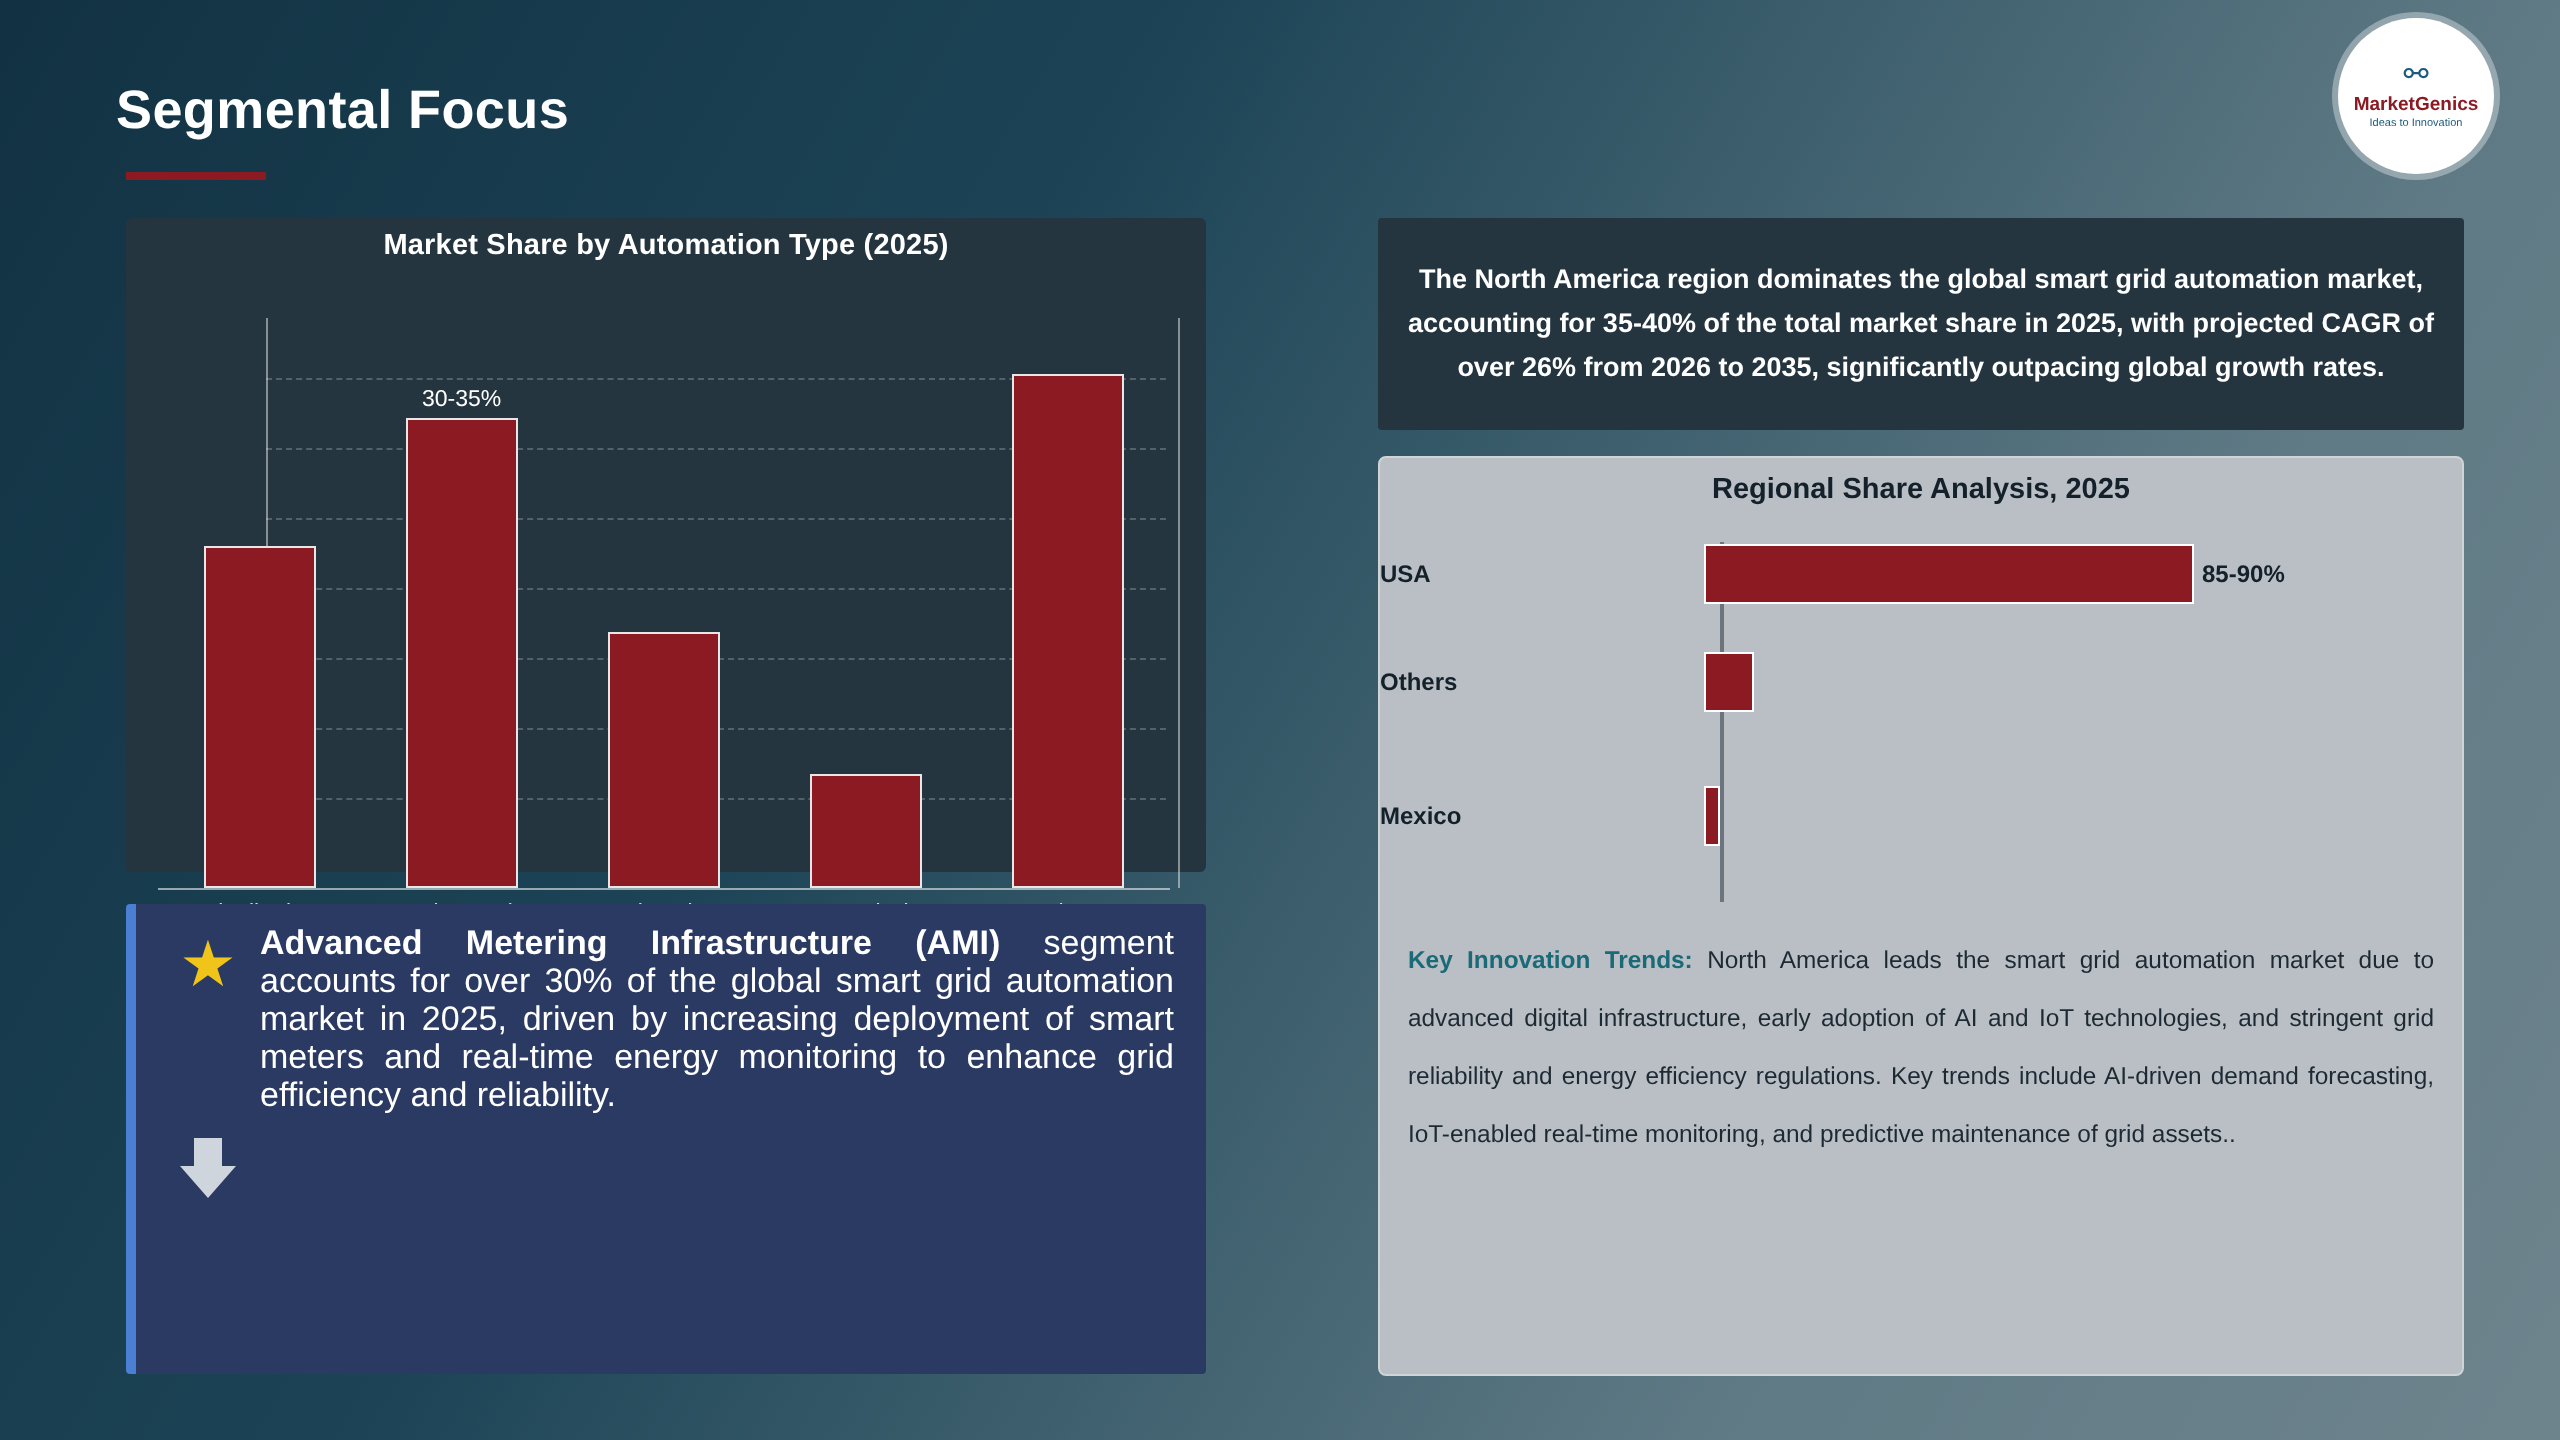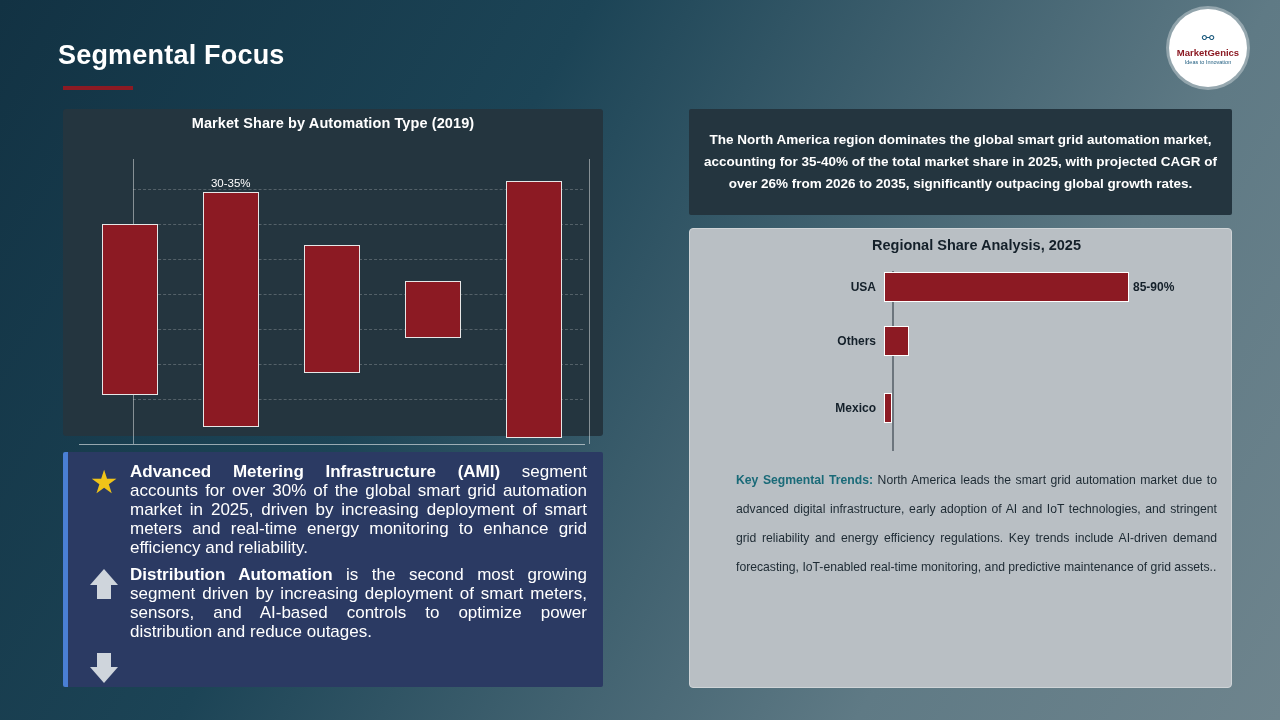--- a/index.html
+++ b/index.html
@@ -53,21 +53,21 @@
   .axis-vline {
     position: absolute; top: 0; width: 0; height: 285px;
     border-left: 1px solid rgba(255,255,255,.45);
   }
   .axis-baseline {
     position: absolute; left: 8px; right: 10px; top: 285px; height: 0;
     border-top: 1px solid rgba(255,255,255,.55);
   }
   .bars {
     position: absolute; left: 8px; right: 10px; top: 0; height: 285px;
-    display: flex; align-items: center; justify-content: space-around;
+    display: flex; align-items: flex-end; justify-content: space-around;
   }
   .bar-wrap { width: 92px; display: flex; flex-direction: column; align-items: center; }
   .bar {
     width: 56px; background: #8c1a23;
     border: 1px solid #e7e7e7;
   }
   .bar-label-top {
     font-size: 11.5px; color: #ffffff; margin-bottom: 3px; white-space: nowrap;
   }
   .bar-label-top.hidden { visibility: hidden; }
@@ -129,37 +129,36 @@
     font-size: 13.5px; font-weight: bold; line-height: 22px;
     text-align: center; color: #ffffff;
   }
 
   
   .panel-right {
     position: absolute; left: 689px; top: 228px;
     width: 543px; height: 460px;
     background: #b9bfc4; border-radius: 4px;
     border: 1px solid #cfd4d7;
-    padding-left: 32px;
   }
   .r-chart-title {
     text-align: center; font-size: 14.5px; font-weight: bold;
     color: #14202a; padding-top: 8px;
   }
   .hbar-area { position: relative; height: 205px; margin-top: 8px; }
   .hbar-axis {
     position: absolute; left: 170px; top: 10px; width: 0; height: 180px;
     border-left: 2px solid #6c757d;
   }
   .hbar-row {
     position: absolute; left: 0; right: 0; height: 30px;
     display: flex; align-items: center;
   }
   .hbar-cat {
-    width: 162px; text-align: right; padding-right: 8px;
+    width: 162px; text-align: left; padding-right: 8px;
     font-size: 12px; font-weight: bold; color: #14202a;
   }
   .hbar {
     height: 30px; background: #8c1a23; border: 1px solid #ffffff;
   }
   .hbar-val {
     font-size: 12px; font-weight: bold; color: #14202a; padding-left: 4px;
   }
   .r-body { padding: 0 14px 8px 14px; }
   .r-para {
@@ -174,21 +173,21 @@
 <div class="page-title">Segmental Focus</div>
 <div class="title-rule"></div>
 
 <div class="logo">
   <div class="mark">⚯</div>
   <div class="name">MarketGenics</div>
   <div class="tag">Ideas to Innovation</div>
 </div>
 
 <div class="panel-left-chart">
-  <div class="chart-title">Market Share by Automation Type (2019)</div>
+  <div class="chart-title">Market Share by Automation Type (2025)</div>
 
   <div class="bar-area">
     <div class="gridline" style="top:30px"></div>
     <div class="gridline" style="top:65px"></div>
     <div class="gridline" style="top:100px"></div>
     <div class="gridline" style="top:135px"></div>
     <div class="gridline" style="top:170px"></div>
     <div class="gridline" style="top:205px"></div>
     <div class="gridline" style="top:240px"></div>
 
@@ -232,28 +231,20 @@
   <div class="insight-row">
     <div class="insight-icon">
         <div class="star">★</div>
       </div>
     <div class="insight-text">
       <b>Advanced Metering Infrastructure (AMI)</b><span> segment accounts for over 30% of the global smart grid automation market in 2025, driven by increasing deployment of smart meters and real-time energy monitoring to enhance grid efficiency and reliability.</span>
     </div>
   </div>
   <div class="insight-row">
     <div class="insight-icon">
-        <div class="arrow-up"></div>
-      </div>
-    <div class="insight-text">
-      <b>Distribution Automation</b><span> is the second most growing segment driven by increasing deployment of smart meters, sensors, and AI-based controls to optimize power distribution and reduce outages.</span>
-    </div>
-  </div>
-  <div class="insight-row">
-    <div class="insight-icon">
         <div class="arrow-down"></div>
       </div>
   </div>
 </div>
 
 <div class="panel-callout">
   <div class="callout-text">The North America region dominates the global smart grid automation market, accounting for 35-40% of the total market share in 2025, with projected CAGR of over 26% from 2026 to 2035, significantly outpacing global growth rates.</div>
 </div>
 
 <div class="panel-right">
@@ -275,16 +266,16 @@
         <div class="hbar-row" style="top: 132px;">
           <div class="hbar-cat">Mexico</div>
           <div class="hbar" style="width: 8px; background: rgb(140, 26, 35);"></div>
           <div class="hbar-val"></div>
         </div>
       </div>
   </div>
 
   <div class="r-body">
     <div class="r-para">
-      <span class="lead">Key Segmental Trends:</span><span> North America leads the smart grid automation market due to advanced digital infrastructure, early adoption of AI and IoT technologies, and stringent grid reliability and energy efficiency regulations. Key trends include AI-driven demand forecasting, IoT-enabled real-time monitoring, and predictive maintenance of grid assets..</span>
+      <span class="lead">Key Innovation Trends:</span><span> North America leads the smart grid automation market due to advanced digital infrastructure, early adoption of AI and IoT technologies, and stringent grid reliability and energy efficiency regulations. Key trends include AI-driven demand forecasting, IoT-enabled real-time monitoring, and predictive maintenance of grid assets..</span>
     </div>
   </div>
 </div>
 
 </body></html>

